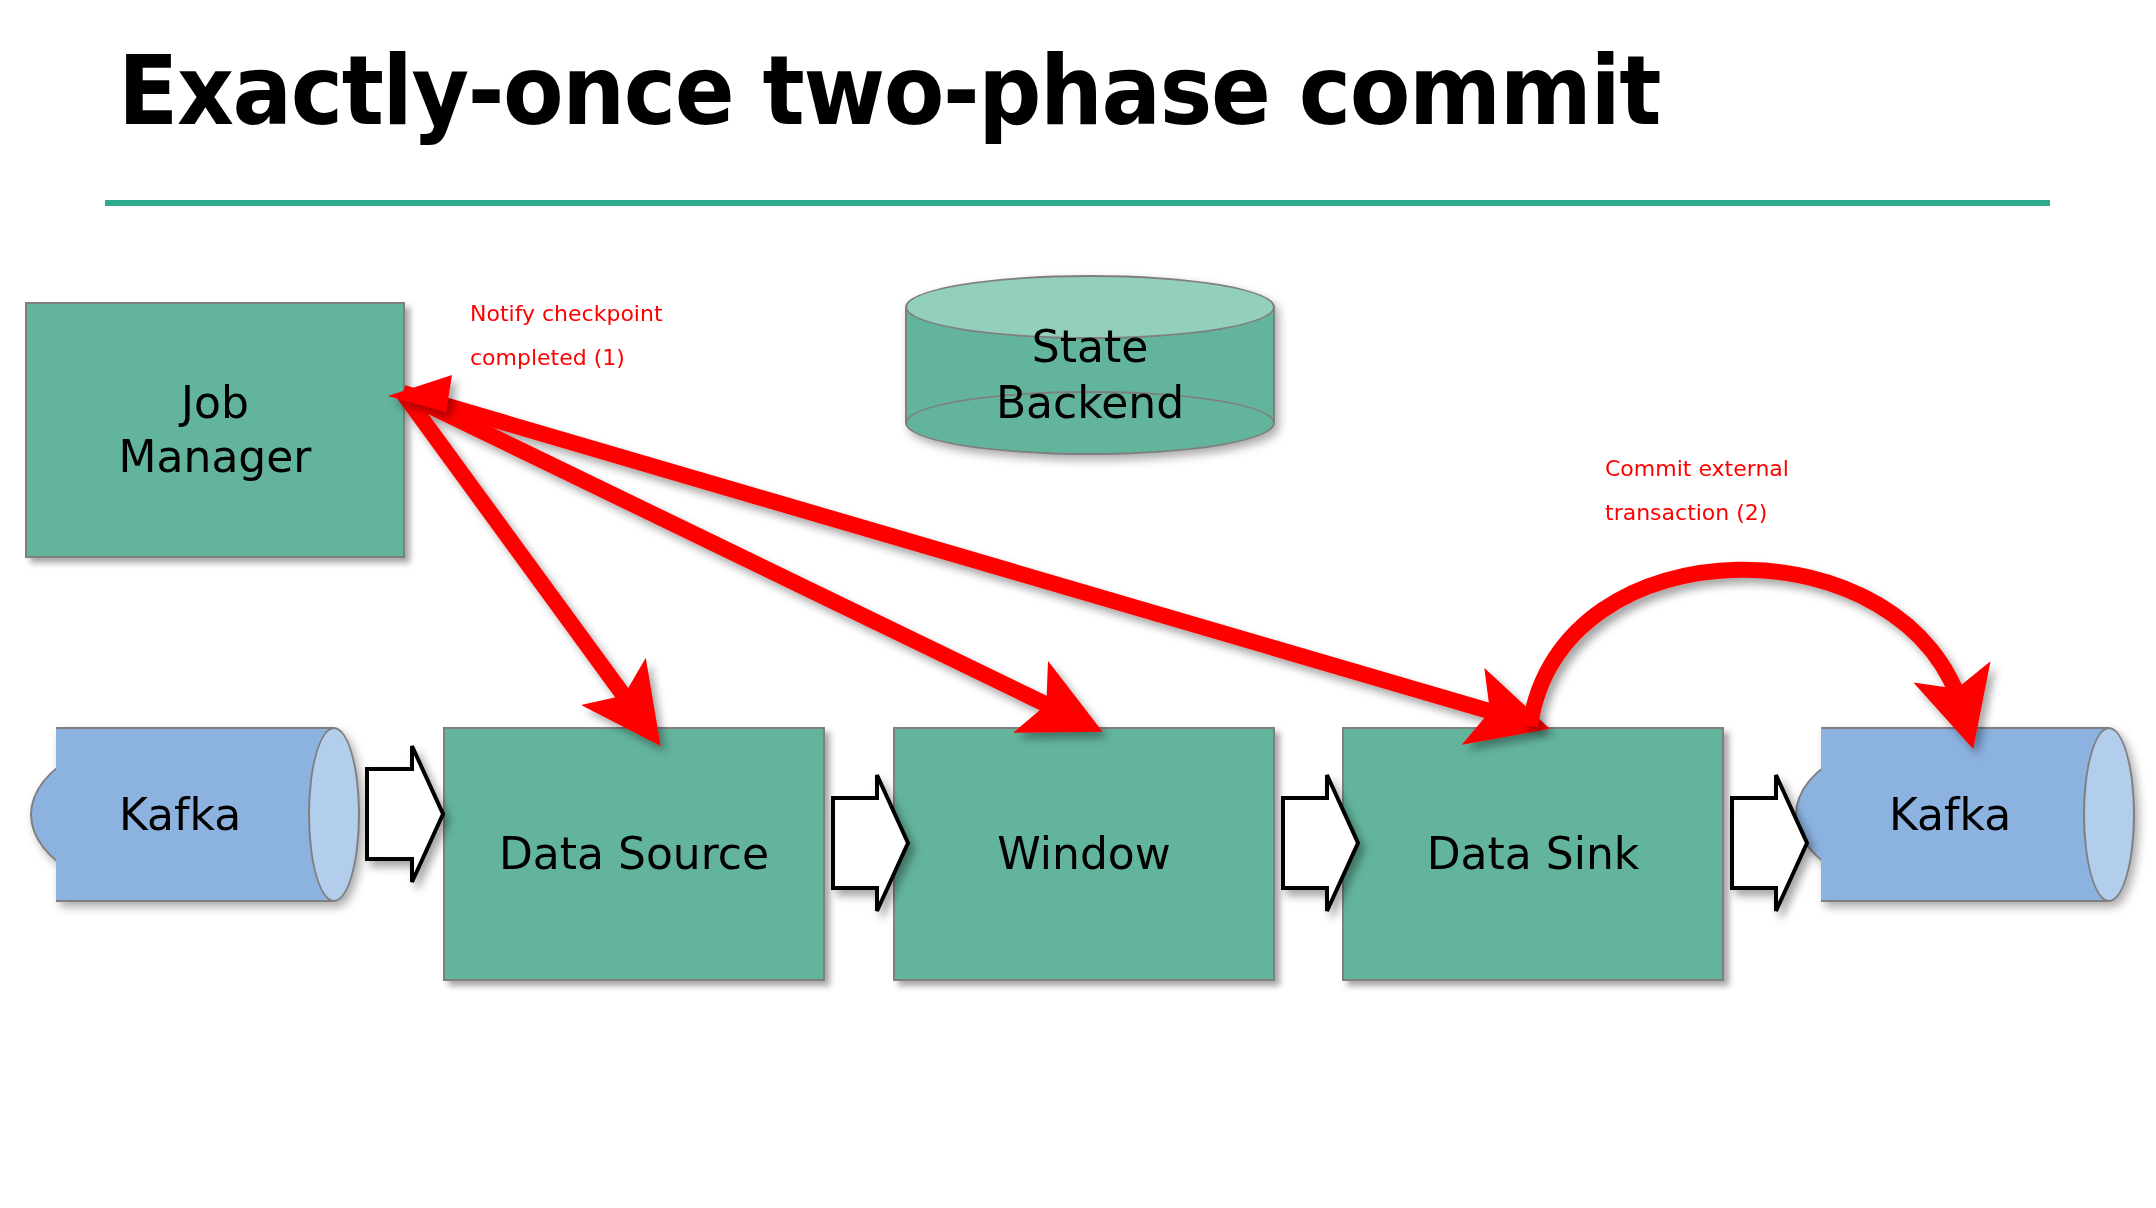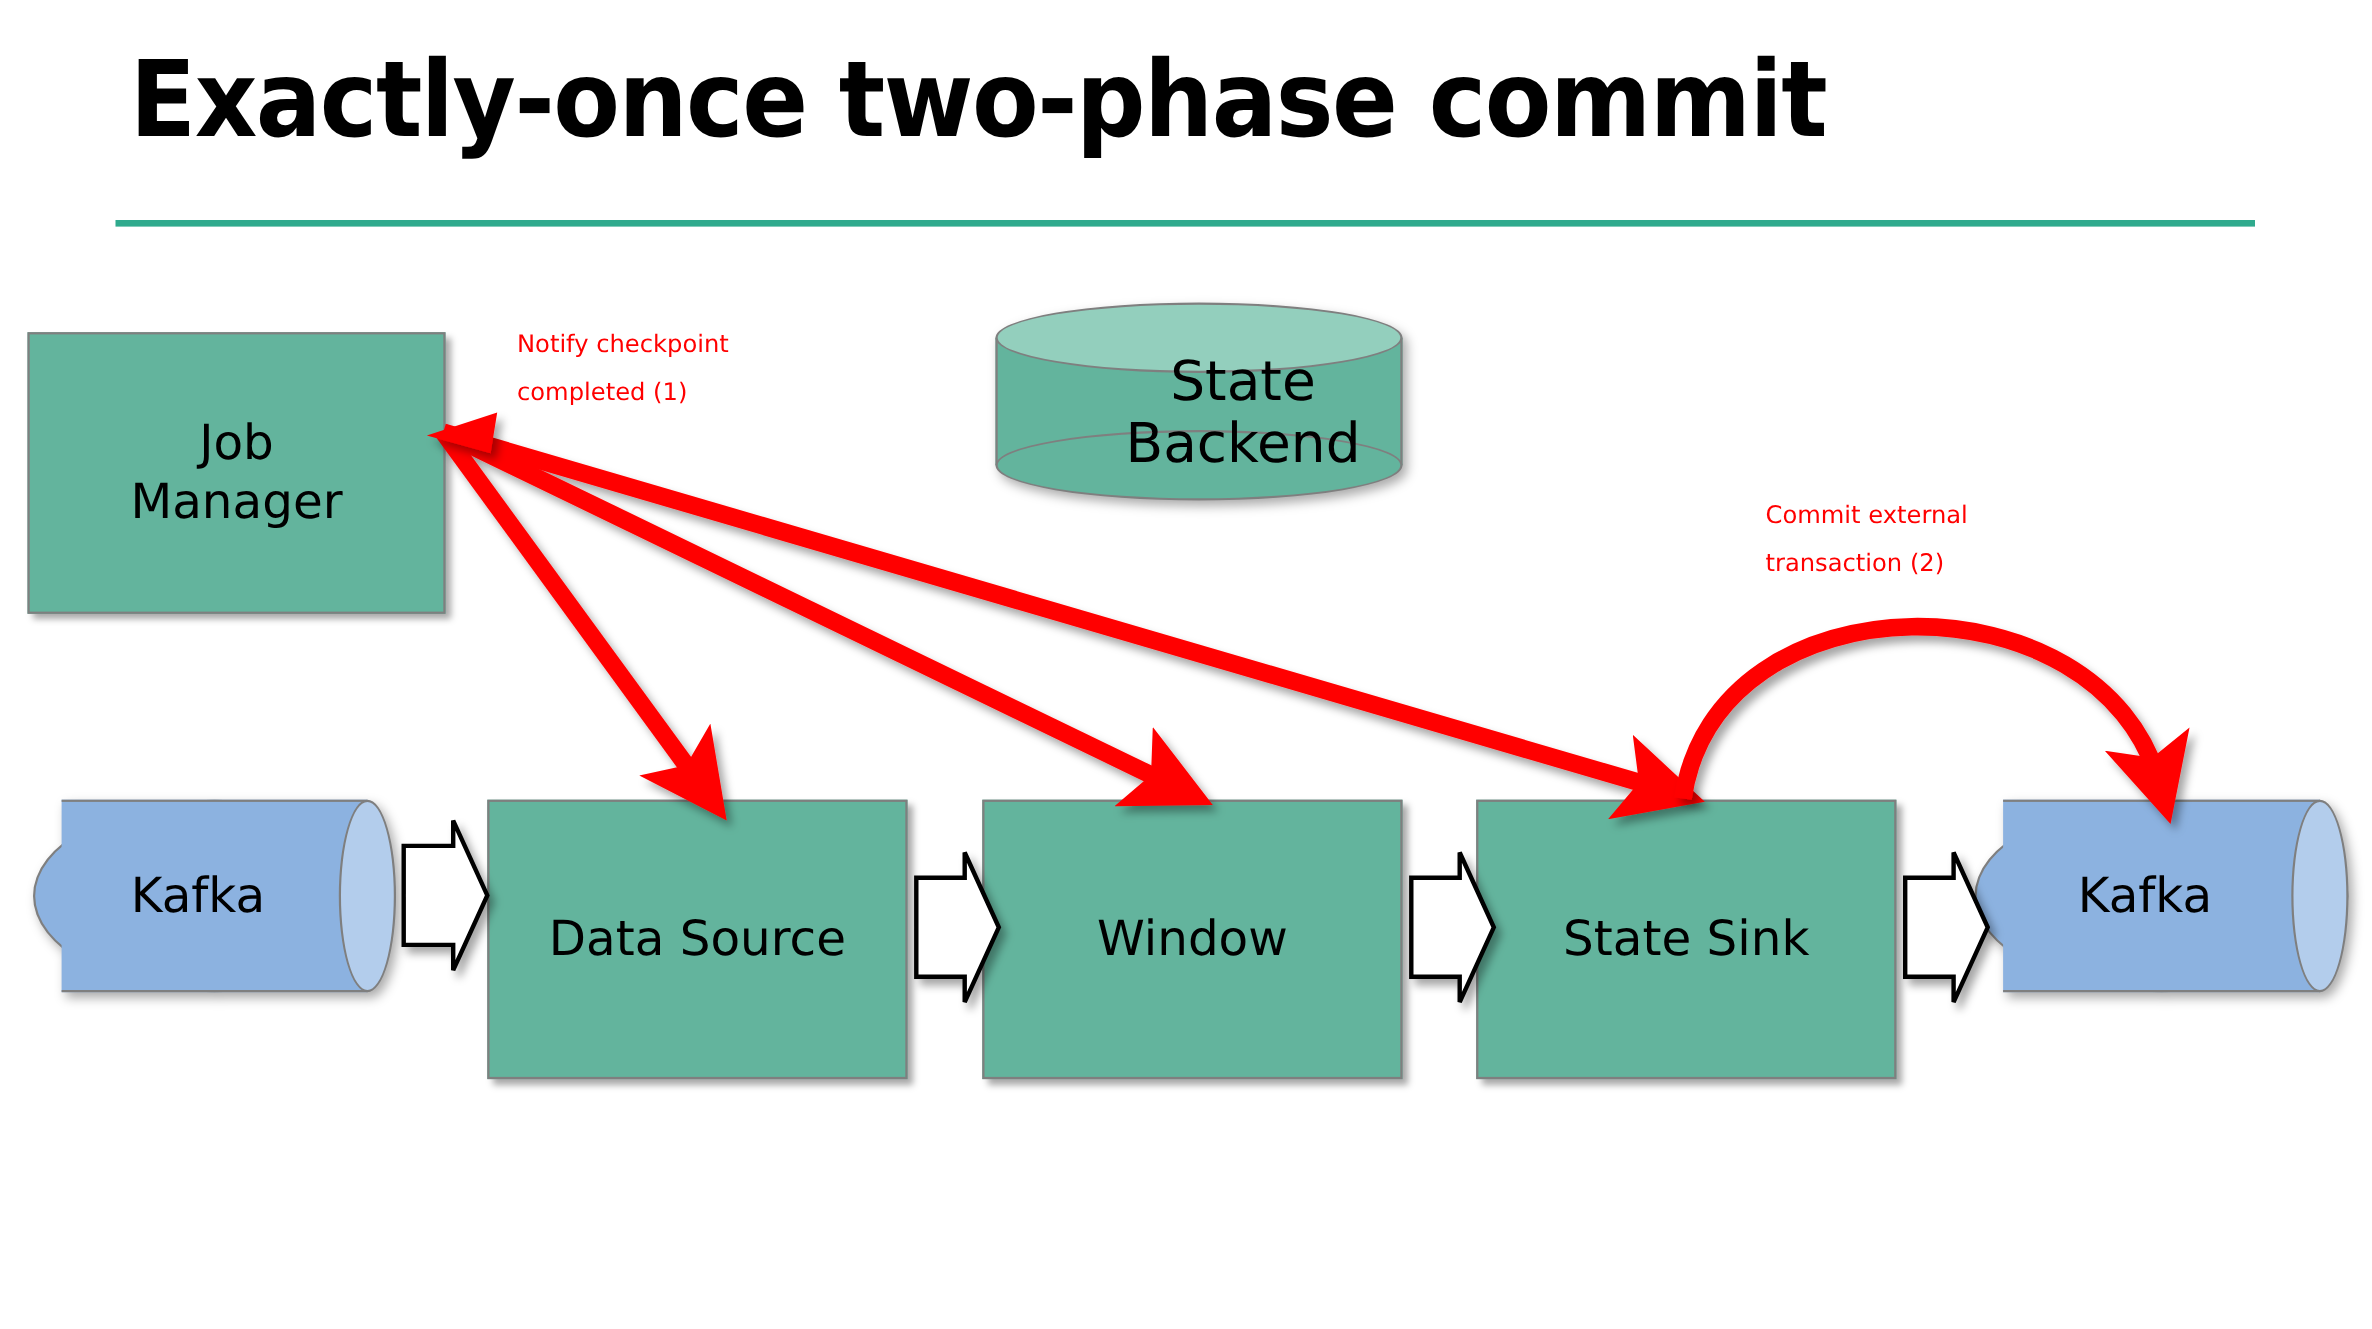--- a/index.html
+++ b/index.html
@@ -148,26 +148,25 @@
   .vcyl .label {
     position: absolute;
     left: 0; top: 30px;
     width: 100%;
     height: calc(100% - 40px);
     display: flex;
     flex-direction: column;
     align-items: center;
     justify-content: center;
     font-family: "DejaVu Sans", sans-serif;
-    font-size: 50px;
+    font-size: 44px;
     line-height: 56px;
     color: #000;
     white-space: pre-line;
     text-align: center;
-    padding-left: 40px;
   }
 
   
   .annot {
     position: absolute;
     color: #ff0000;
     font-family: "DejaVu Sans", sans-serif;
     font-size: 22px;
     line-height: 44px;
     white-space: pre-line;
@@ -211,21 +210,21 @@
 
   <div class="proc-box" style="left:443px; top:727px; width:382px; height:254px;">
     <span>Data Source</span>
   </div>
 
   <div class="proc-box" style="left:893px; top:727px; width:382px; height:254px;">
     <span>Window</span>
   </div>
 
   <div class="proc-box" style="left:1342px; top:727px; width:382px; height:254px;">
-    <span>State Sink</span>
+    <span>Data Sink</span>
   </div>
 
   <div class="hcyl" style="left:1795px; top:727px; width:340px; height:175px;">
     <div class="body"></div>
     <div class="body-rect"></div>
     <div class="cap"></div>
     <div class="label">Kafka</div>
   </div>
 
   <div class="annot" style="left:470px; top:292px; width:400px;">Notify checkpoint

